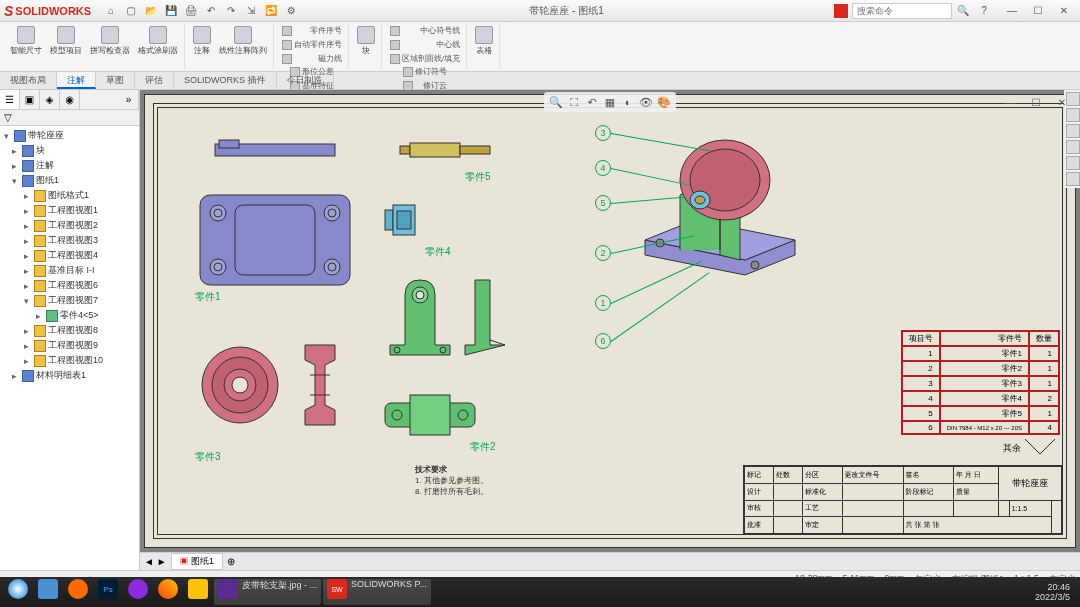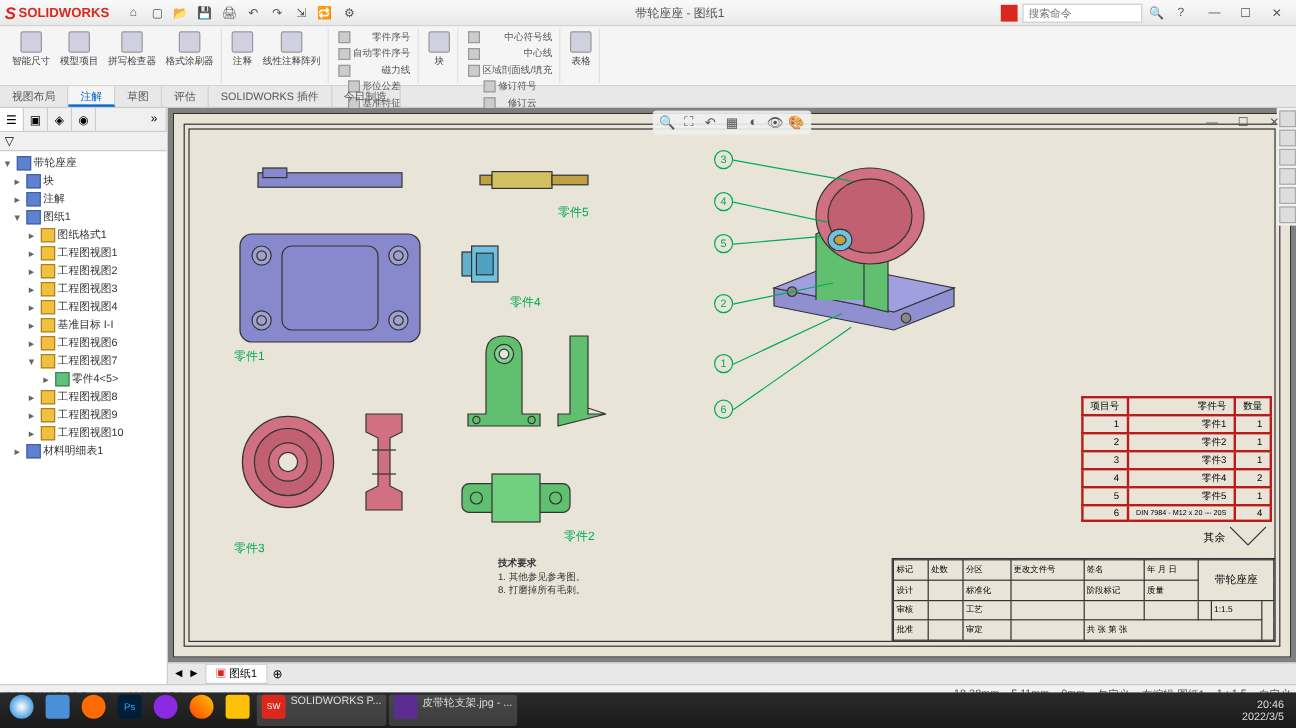--- a/index.html
+++ b/index.html
@@ -596,25 +596,25 @@
   <div class="task-btn">
       <div class="task-icon" style="background:#8a2be2;border-radius:50%;"></div>
     </div>
   <div class="task-btn">
       <div class="task-icon" style="background:linear-gradient(45deg,#ff4500,#ffc107);border-radius:50%;"></div>
     </div>
   <div class="task-btn">
       <div class="task-icon" style="background:#ffc107;"></div>
     </div>
   <div class="task-btn active">
+      <div class="task-icon" style="background:#5c2d91;"></div>
+      <span>皮带轮支架.jpg - ...</span>
+    </div>
+  <div class="task-btn active">
       <div class="task-icon" style="background:#da291c;color:#fff;display:flex;align-items:center;justify-content:center;font-size:7px;">SW</div>
       <span>SOLIDWORKS P...</span>
-    </div>
-  <div class="task-btn active">
-      <div class="task-icon" style="background:#5c2d91;"></div>
-      <span>皮带轮支架.jpg - ...</span>
     </div>
   <div class="task-spacer"></div>
   <div class="task-time">
     <div>20:46</div>
       <div>2022/3/5</div>
   </div>
 </div>
 
 </body></html>

